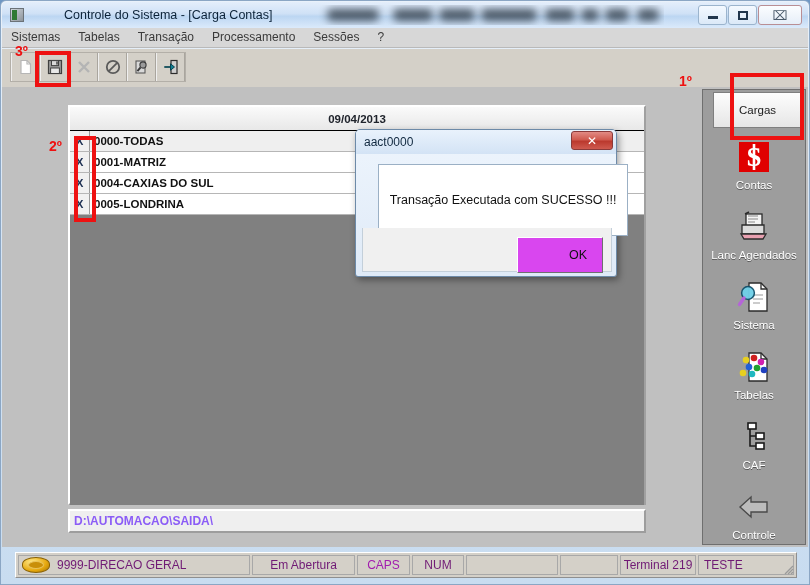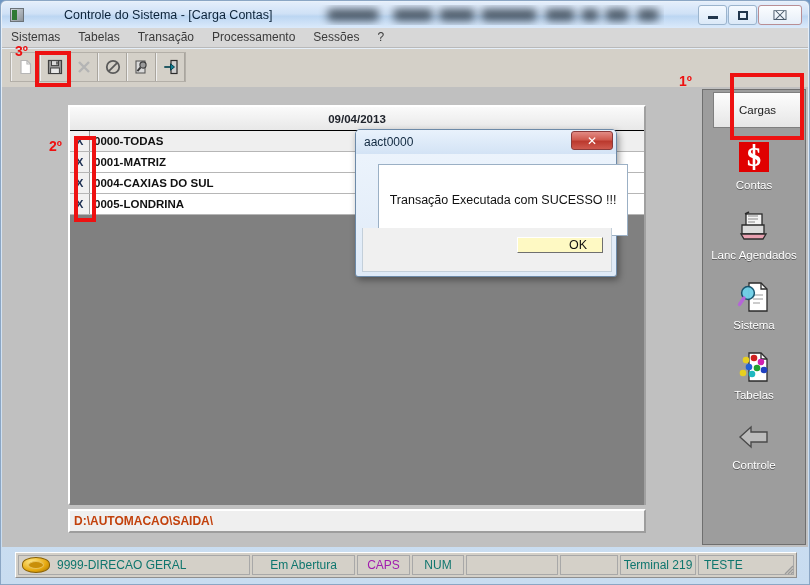--- a/index.html
+++ b/index.html
@@ -146,21 +146,21 @@
 
   
   #path-bar{
     position:absolute; left:0px; top:404px; width:578px; height:24px;
     background:#efefef;
     border:2px solid #ffffff;
     border-right-color:#9d9d9d;border-bottom-color:#9d9d9d;
     display:flex; align-items:center;
   }
   #path-text{
-    font-size:12px; font-weight:bold; color:#c2410c; padding-left:4px;
+    font-size:12px; font-weight:bold; color:#8b5cf6; padding-left:4px;
   }
 
   
   #sidebar{
     position:absolute; left:700px; top:2px; width:104px; height:456px;
     background:#9d9d9d;
     border:1px solid #6f6f6f;
   }
   #sb-header{
     height:36px; margin:2px 3px 0 10px;
@@ -183,21 +183,21 @@
     position:absolute; left:14px; top:551px; width:782px; height:26px;
     background:#d4d0c8;
     border:1px solid #ffffff;
     border-right-color:#8f8f8f;border-bottom-color:#8f8f8f;
     display:flex; align-items:stretch; padding:2px;
   }
   .sp{
     border:1px solid #a8a8a8;
     background:#d4d0c8;
     display:flex;align-items:center;
-    font-size:12px; color:#0f766e;
+    font-size:12px; color:#701a75;
     margin-right:2px;
   }
   #sp-user{ width:232px; }
   #sp-coin{
     width:28px;height:16px;margin-left:3px;flex:none;
     border-radius:50%/45%;
     background:radial-gradient(ellipse at 35% 30%,#ffe98a,#e6a80e 60%,#9c6f05);
     border:1px solid #8a6103;
     display:flex;align-items:center;justify-content:center;
   }
@@ -243,22 +243,22 @@
     position:absolute; left:22px; top:26px; width:250px; height:72px;
     background:#fff; border:1px solid #9bb0c5;
     display:flex; align-items:center; justify-content:center;margin-top:8px;
   }
   #dlg-msg{ font-size:12.5px; color:#111; }
   #dlg-footer{
     position:absolute; left:6px; top:98px; width:250px; height:44px;
     background:#f0f0f0; border:1px solid #c3cfda; border-top:none;
   }
   #dlg-ok{
-    position:absolute; right:8px; top:9px; width:86px; height:16px;
-    background:#fef9c3;
+    position:absolute; right:8px; top:9px; width:86px; height:36px;
+    background:#d946ef;
     border:1px solid #6f6f6f;
     border-top-color:#ffffff; border-left-color:#ffffff;
     display:flex;align-items:center;justify-content:center;
     font-size:12.5px; color:#111;padding-left:36px;
   }
 
   
   .anno-box{ position:absolute; border:4px solid #ee1111; }
   .anno-lbl{ position:absolute; color:#ee1111; font-size:14px; font-weight:bold;}
 </style>
@@ -437,20 +437,31 @@
             <circle cx="12" cy="16" r="3.3" fill="#2060d8"></circle>
             <circle cx="20" cy="17" r="3.3" fill="#20a030"></circle>
             <circle cx="27" cy="19" r="3.3" fill="#2040c0"></circle>
             <circle cx="6" cy="22" r="3.3" fill="#e8d020"></circle>
             <circle cx="15" cy="23" r="3.3" fill="#20b8c0"></circle>
           </svg>
         </span>
         <span class="lbl">Tabelas</span>
       </div>
 
+      <div class="sb-item">
+        <span class="sb-ico">
+          <svg width="34" height="32" viewBox="0 0 34 32">
+            <rect x="11" y="2" width="8" height="6" fill="#ffffff" stroke="#1b1b1b" stroke-width="1.6"></rect>
+            <rect x="19" y="12" width="8" height="6" fill="#ffffff" stroke="#1b1b1b" stroke-width="1.6"></rect>
+            <rect x="19" y="22" width="8" height="6" fill="#ffffff" stroke="#1b1b1b" stroke-width="1.6"></rect>
+            <path d="M13 8 v17 h6 M13 15 h6" fill="none" stroke="#1b1b1b" stroke-width="1.6"></path>
+          </svg>
+        </span>
+        <span class="lbl">CAF</span>
+      </div>
 
       <div class="sb-item">
         <span class="sb-ico">
           <svg width="34" height="30" viewBox="0 0 34 30">
             <path d="M3 15 L14 5 v5 h16 v10 H14 v5 z" fill="#bcbcbc" stroke="#4a4a4a" stroke-width="1.4"></path>
           </svg>
         </span>
         <span class="lbl">Controle</span>
       </div>
     </div>

